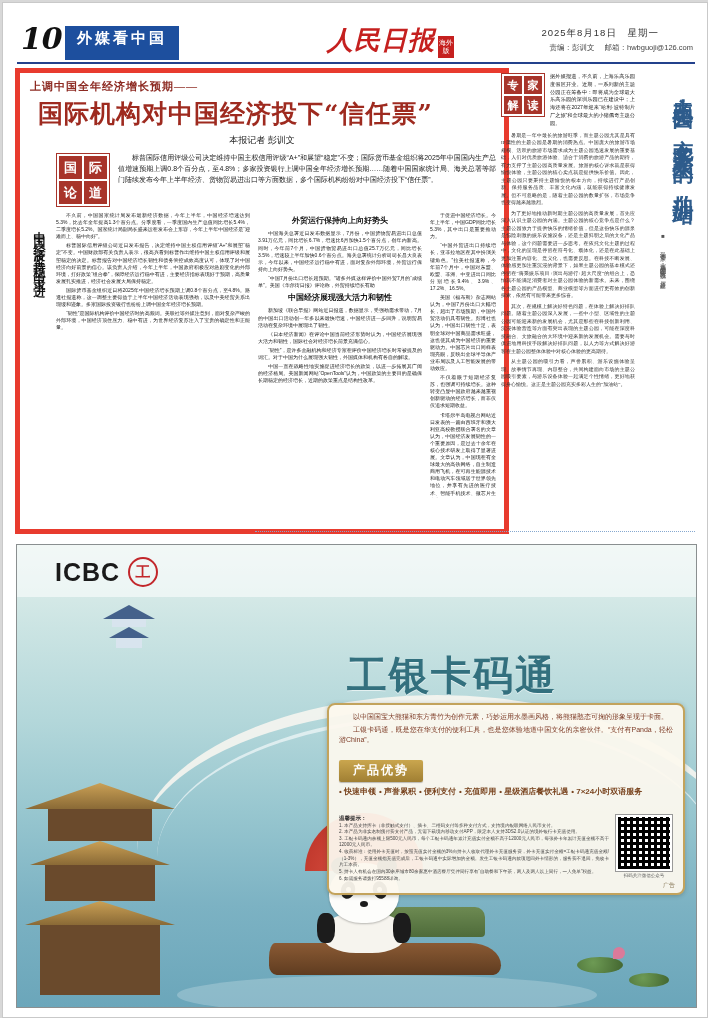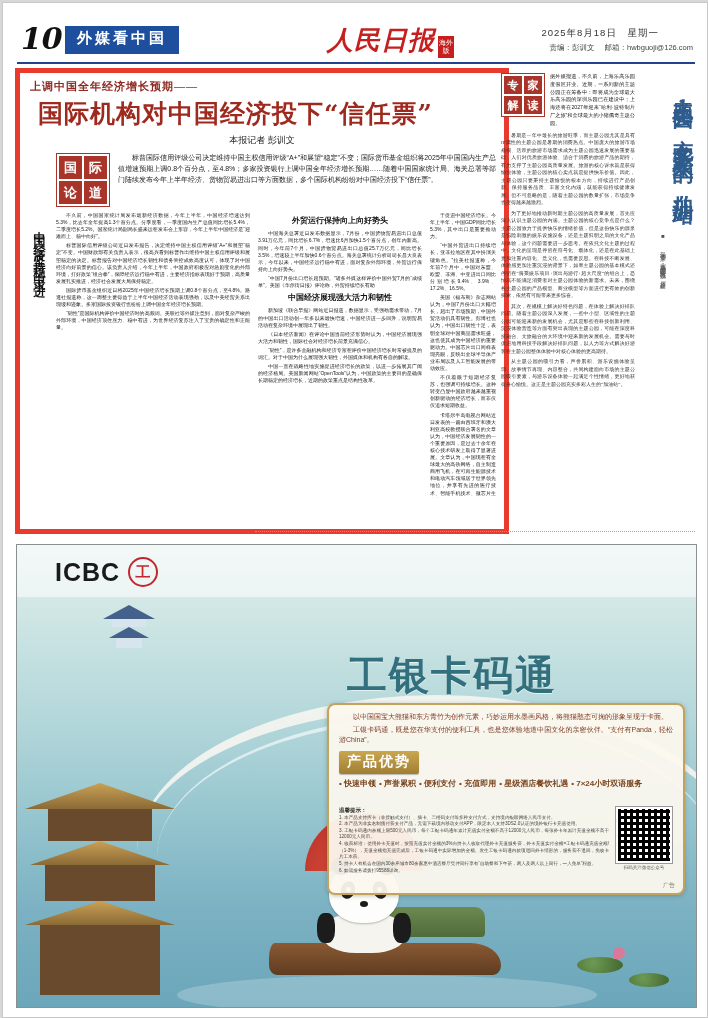--- a/index.html
+++ b/index.html
@@ -2,21 +2,21 @@
 <html><head>
 <meta charset="utf-8">
 <style>
   html,body{margin:0;padding:0;}
   body{background:#d8d8d8;font-family:"Liberation Sans",sans-serif;-webkit-font-smoothing:antialiased;}
   .page{position:relative;width:704px;height:1014px;background:#ffffff;margin:2px;overflow:hidden;border:1px solid #c9c9c9;}
 
   
   .header{position:absolute;left:16px;top:18px;width:674px;height:40px;}
   .pagenum{position:absolute;left:2px;top:0;font-family:"DejaVu Serif",serif;font-style:italic;font-weight:bold;font-size:30px;color:#111;}
-  .section-box{position:absolute;left:46px;top:5px;background:#1d4f9e;color:#fff;font-weight:bold;font-size:15px;letter-spacing:3px;padding:3px 12px 6px;}
+  .section-box{position:absolute;left:46px;top:5px;background:#1d4f9e;color:#fff;font-weight:bold;font-size:15px;letter-spacing:3px;padding:3px 12px 12px;}
   .masthead{position:absolute;left:308px;top:2px;display:flex;align-items:flex-end;}
   .masthead-name{font-family:"DejaVu Serif",serif;font-weight:bold;font-style:italic;font-size:26px;color:#c5201f;letter-spacing:1px;}
   .edition-box{background:#c5201f;color:#fff;font-size:7px;width:16px;height:22px;margin-left:3px;margin-top:4px;display:flex;align-items:center;justify-content:center;text-align:center;line-height:1.1;}
   .dateblock{position:absolute;right:0;top:6px;color:#333;margin-left:44px;}
   .dateline{font-size:9.5px;letter-spacing:1px;}
   .editline{font-size:7.5px;margin-top:3px;color:#444;}
   .editline span{margin-left:8px;}
   .header-rule{position:absolute;left:14px;top:59px;width:678px;height:2px;background:#23418c;}
 
   
@@ -83,21 +83,21 @@
   .lotus{border-radius:50%;background:radial-gradient(circle at 35% 35%,#6d9a54,#42652f);}
   .lotus-flower{border-radius:50% 50% 50% 0;background:#da7a9a;}
   .water-glow{position:absolute;left:160px;top:430px;width:420px;height:40px;background:rgba(255,255,255,0.22);border-radius:50%;}
 
   .ad-headline{position:absolute;left:330px;top:110px;display:flex;align-items:flex-end;gap:10px;z-index:3;}
   .ad-product{font-family:"DejaVu Serif",serif;font-weight:bold;font-size:40px;color:#33707e;letter-spacing:2px;line-height:1;text-shadow:0 1px 0 rgba(255,255,255,0.6);}
   .ad-slogan{font-family:"DejaVu Serif",serif;font-weight:bold;font-size:17px;color:#2f6b78;padding-bottom:4px;letter-spacing:1px;}
 
   .ad-panel{position:absolute;left:310px;top:158px;width:358px;height:192px;background:rgba(252,248,238,0.94);border:2px solid #c3a35c;border-radius:8px;box-shadow:0 1px 4px rgba(60,60,40,0.3);padding:7px 10px;box-sizing:border-box;z-index:2;}
   .ad-intro p{margin:0 0 2px;font-size:7px;line-height:1.5;color:#7c3a25;text-align:justify;text-indent:2em;}
-  .ribbon{display:inline-block;background:linear-gradient(180deg,#caa64e,#a07f33);color:#fff;font-weight:bold;font-size:14px;letter-spacing:2px;padding:2px 8px 3px;border-radius:2px;margin:3px 0 4px;box-shadow:0 1px 1px rgba(0,0,0,0.25);}
+  .ribbon{display:inline-block;background:linear-gradient(180deg,#caa64e,#a07f33);color:#fff;font-weight:bold;font-size:12px;letter-spacing:2px;padding:2px 14px 3px;border-radius:2px;margin:12px 0 4px;box-shadow:0 1px 1px rgba(0,0,0,0.25);}
   .features{display:flex;flex-wrap:wrap;gap:4px 3px;margin-bottom:18px;}
   .feature{font-size:8px;font-weight:bold;color:#7a4520;white-space:nowrap;}
   .feature::before{content:"• ";color:#7a4520;}
   .notice-row{display:flex;gap:6px;}
   .notices{flex:1;min-width:0;}
   .notice-title{font-size:5.5px;font-weight:bold;color:#333;margin-bottom:1px;}
   .notice-line{font-size:4.6px;line-height:1.45;color:#444;text-align:justify;}
   .qr-col{flex:none;width:58px;text-align:center;}
   .qr{width:52px;height:52px;margin:0 auto;background-color:#fff;border:2px solid #fff;outline:1px solid #999;
       background-image:repeating-linear-gradient(0deg,#000 0 3px,transparent 3px 6px),repeating-linear-gradient(90deg,#000 0 3px,#fff 3px 6px);}

